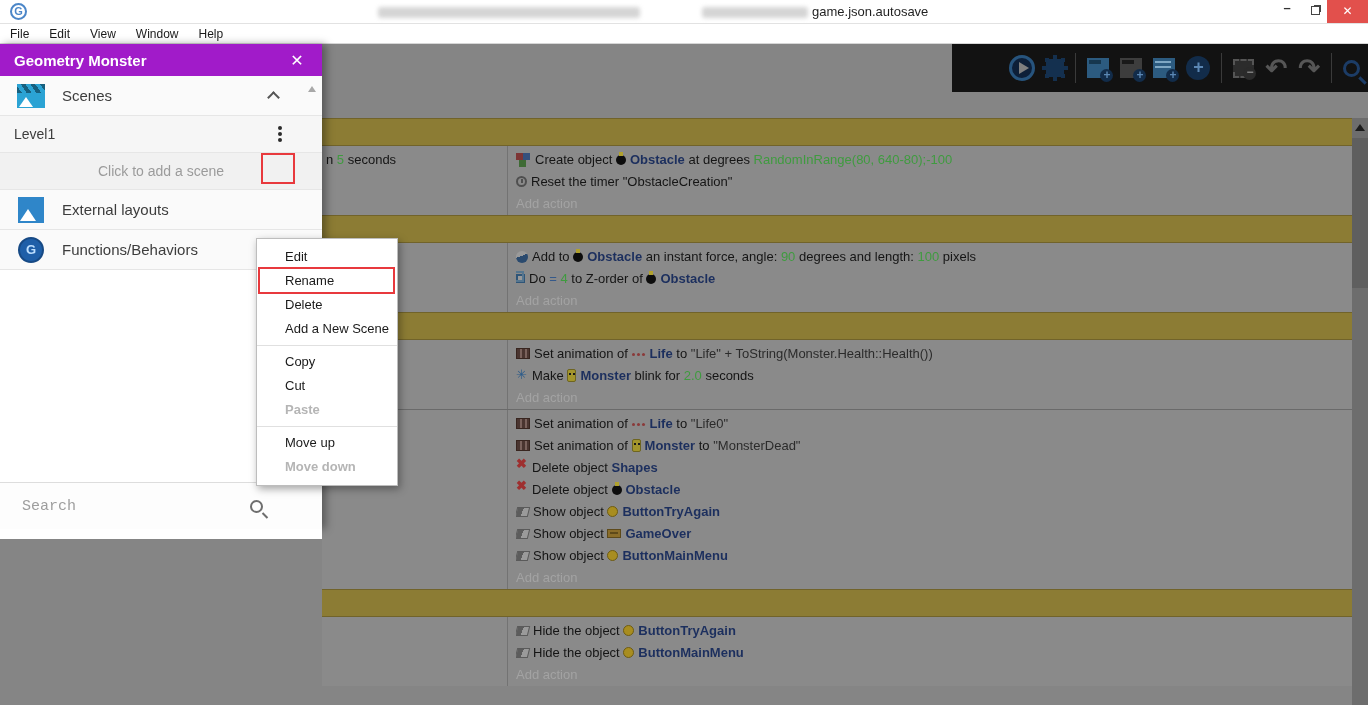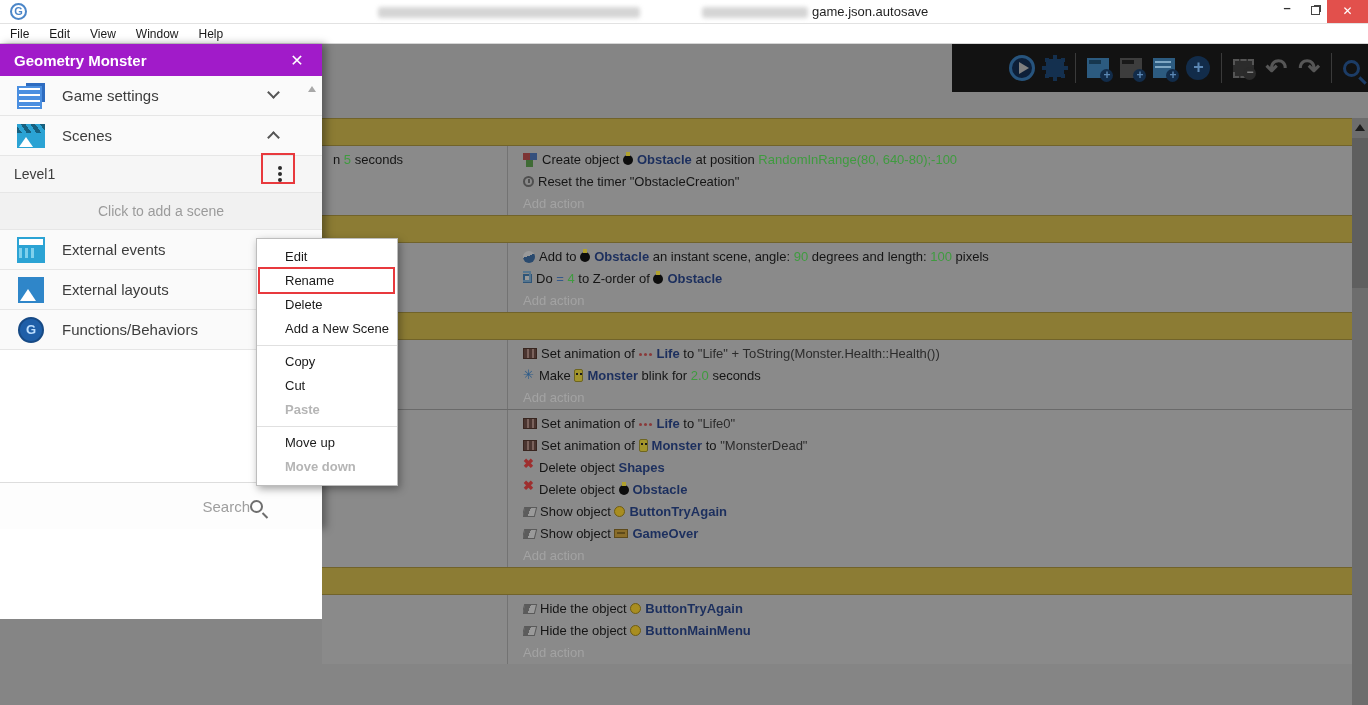--- a/index.html
+++ b/index.html
@@ -45,21 +45,21 @@
   .tb-search { width:17px; height:17px; border:3px solid #1c3c66; border-radius:50%; }
   .tb-search::after { content:""; position:absolute; width:3px; height:9px; background:#1c3c66; transform:rotate(-45deg); left:15px; top:13px; }
 
   
   .events { position:absolute; left:0; top:74px; right:16px; bottom:0; overflow:hidden; }
   .ev-group { height:28px; background:#8c7c34; border-top:1px solid #71632a; border-bottom:1px solid #71632a; }
   .ev-event { display:flex; background:#8a8a8a; }
   .ev-event + .ev-event { border-top:1px solid #6a6a6a; }
   .ev-cond { flex:0 0 186px; border-right:1px solid #737373; padding:3px 2px 0 4px; }
   .ev-actions { flex:1; padding:3px 0 0 8px; }
-  .ev-line { height:22px; line-height:22px; font-size:13px; color:#151515; white-space:nowrap; overflow:hidden;margin-left:7px; }
+  .ev-line { height:22px; line-height:22px; font-size:13px; color:#151515; white-space:nowrap; overflow:hidden; }
   .add-action { color:#a3a3a3; }
   .tx { color:#151515; }
   .gr { color:#3f9b3f; }
   .ob { color:#1c2f5e; font-weight:bold; }
   .bl { color:#35598a; }
   .st { color:#2b2b2b; }
 
   
   .ic { display:inline-block; vertical-align:middle; margin:0 4px 2px 0; position:relative; }
   .ic-create { width:7px; height:7px; background:#7d3535; box-shadow:7px 0 0 #35507d, 3px 7px 0 #3f6b35; margin-right:12px; margin-bottom:8px; }
@@ -100,21 +100,21 @@
   .sb-icon-slot { width:62px; display:flex; justify-content:center; }
   .sb-label { font-size:15px; color:#3d3d3d; }
   .sb-scene .sb-label { padding-left:14px; font-size:14px; }
   .hint-label { font-size:14px; color:#9b9b9b; }
   .chev { position:absolute; right:44px; top:15px; width:9px; height:9px; border-right:2px solid #555; border-bottom:2px solid #555; }
   .chev-down { transform:rotate(45deg); top:12px; }
   .chev-up { transform:rotate(-135deg); top:17px; }
   .kebab { position:absolute; right:40px; top:10px; width:4px; height:4px; border-radius:50%; background:#2b2b2b; box-shadow:0 6px 0 #2b2b2b, 0 12px 0 #2b2b2b; }
   .sb-filler { background:#ffffff; height:269px; border-bottom:none; }
   .sb-search { position:absolute; left:0; bottom:0; width:322px; height:47px; border-top:1px solid #dddddd; background:#fdfdfd; display:flex; align-items:center; }
-  .sb-search input { border:none; outline:none; background:transparent; font-size:15px; color:#444; padding-left:22px; width:250px; font-family:Liberation Sans, sans-serif;text-align:right; }
+  .sb-search input { border:none; outline:none; background:transparent; font-size:15px; color:#444; padding-left:22px; width:250px; font-family:Liberation Mono, monospace; }
   .sb-search input::placeholder { color:#9e9e9e; }
   .mag { position:relative; width:13px; height:13px; border:2px solid #6e6e6e; border-radius:50%; }
   .mag::after { content:""; position:absolute; width:2px; height:7px; background:#6e6e6e; transform:rotate(-45deg); left:12px; top:10px; }
   .sb-scroll-up { position:absolute; right:6px; top:42px; width:0; height:0; border-left:4px solid transparent; border-right:4px solid transparent; border-bottom:6px solid #a8a8a8; }
   .sb-scroll-down { position:absolute; right:6px; bottom:52px; width:0; height:0; border-left:4px solid transparent; border-right:4px solid transparent; border-top:6px solid #a8a8a8; }
 
   
   .si { position:relative; display:inline-block; }
   .si-settings { width:28px; height:26px; }
   .si-settings::before { content:""; position:absolute; right:0; top:0; width:19px; height:19px; background:#2e6cc0; }
@@ -184,32 +184,32 @@
     <span class="tbi tb-search"></span>
   </div>
 
   <div class="events">
       <div class="ev-group"></div>
       <div class="ev-event">
         <div class="ev-cond">
           <div class="ev-line"><span class="tx">n </span><span class="gr">5</span><span class="tx"> seconds</span></div>
         </div>
         <div class="ev-actions">
-          <div class="ev-line"><span class="ic ic-create"></span><span class="tx">Create object </span><span class="ic ic-bomb"></span><span class="ob">Obstacle</span><span class="tx"> at position </span><span class="gr">RandomInRange(80, 640-80);-100</span></div>
+          <div class="ev-line"><span class="ic ic-create"></span><span class="tx">Create object </span><span class="ic ic-bomb"></span><span class="ob">Obstacle</span><span class="tx"> at degrees </span><span class="gr">RandomInRange(80, 640-80);-100</span></div>
           <div class="ev-line"><span class="ic ic-timer"></span><span class="tx">Reset the timer "ObstacleCreation"</span></div>
           <div class="ev-line add-action">Add action</div>
         </div>
       </div>
       <div class="ev-group"></div>
       <div class="ev-event">
         <div class="ev-cond">
           <div class="ev-line"></div>
         </div>
         <div class="ev-actions">
-          <div class="ev-line"><span class="ic ic-force"></span><span class="tx">Add to </span><span class="ic ic-bomb"></span><span class="ob">Obstacle</span><span class="tx"> an instant scene, angle: </span><span class="gr">90</span><span class="tx"> degrees and length: </span><span class="gr">100</span><span class="tx"> pixels</span></div>
+          <div class="ev-line"><span class="ic ic-force"></span><span class="tx">Add to </span><span class="ic ic-bomb"></span><span class="ob">Obstacle</span><span class="tx"> an instant force, angle: </span><span class="gr">90</span><span class="tx"> degrees and length: </span><span class="gr">100</span><span class="tx"> pixels</span></div>
           <div class="ev-line"><span class="ic ic-zorder"></span><span class="tx">Do </span><span class="bl">= </span><span class="gr">4</span><span class="tx"> to Z-order of </span><span class="ic ic-bomb"></span><span class="ob">Obstacle</span></div>
           <div class="ev-line add-action">Add action</div>
         </div>
       </div>
       <div class="ev-group"></div>
       <div class="ev-event">
         <div class="ev-cond">
           <div class="ev-line"></div>
         </div>
         <div class="ev-actions">
@@ -222,20 +222,21 @@
         <div class="ev-cond">
           <div class="ev-line"></div>
         </div>
         <div class="ev-actions">
           <div class="ev-line"><span class="ic ic-film"></span><span class="tx">Set animation of </span><span class="ic ic-lifedots"></span><span class="ob">Life</span><span class="tx"> to </span><span class="st">"Life0"</span></div>
           <div class="ev-line"><span class="ic ic-film"></span><span class="tx">Set animation of </span><span class="ic ic-monster"></span><span class="ob">Monster</span><span class="tx"> to </span><span class="st">"MonsterDead"</span></div>
           <div class="ev-line"><span class="ic ic-delx"></span><span class="tx">Delete object </span><span class="ob">Shapes</span></div>
           <div class="ev-line"><span class="ic ic-delx"></span><span class="tx">Delete object </span><span class="ic ic-bomb"></span><span class="ob">Obstacle</span></div>
           <div class="ev-line"><span class="ic ic-vis"></span><span class="tx">Show object </span><span class="ic ic-circle"></span><span class="ob">ButtonTryAgain</span></div>
           <div class="ev-line"><span class="ic ic-vis"></span><span class="tx">Show object </span><span class="ic ic-banner"></span><span class="ob">GameOver</span></div>
+          <div class="ev-line"><span class="ic ic-vis"></span><span class="tx">Show object </span><span class="ic ic-circle"></span><span class="ob">ButtonMainMenu</span></div>
           <div class="ev-line add-action">Add action</div>
         </div>
       </div>
       <div class="ev-group"></div>
       <div class="ev-event">
         <div class="ev-cond">
           <div class="ev-line"></div>
         </div>
         <div class="ev-actions">
           <div class="ev-line"><span class="ic ic-vis"></span><span class="tx">Hide the object </span><span class="ic ic-circle"></span><span class="ob">ButtonTryAgain</span></div>
@@ -250,52 +251,39 @@
     <span class="ev-thumb"></span>
   </div>
 </div>
 
 <div class="sidebar">
   <div class="sb-header">
     <span class="sb-title">Geometry Monster</span>
     <span class="sb-close">✕</span>
   </div>
 
-  <div class="sb-row sb-section">
-    <span class="sb-icon-slot">
-        <span class="si si-settings"></span>
-      </span>
-    <span class="sb-label">Game settings</span>
-    <span class="chev chev-down"></span>
-  </div>
 
   <div class="sb-row sb-section">
     <span class="sb-icon-slot">
         <span class="si si-scenes"></span>
       </span>
     <span class="sb-label">Scenes</span>
     <span class="chev chev-up"></span>
   </div>
 
   <div class="sb-row sb-scene">
     <span class="sb-label">Level1</span>
     <span class="kebab"></span>
   </div>
 
 
   <div class="sb-row sb-hint">
     <span class="hint-label">Click to add a scene</span>
   </div>
 
-  <div class="sb-row sb-section">
-    <span class="sb-icon-slot">
-        <span class="si si-extevents"></span>
-      </span>
-    <span class="sb-label">External events</span>
-  </div>
 
   <div class="sb-row sb-section">
     <span class="sb-icon-slot">
         <span class="si si-extlayouts"></span>
       </span>
     <span class="sb-label">External layouts</span>
   </div>
 
   <div class="sb-row sb-section">
     <span class="sb-icon-slot">

